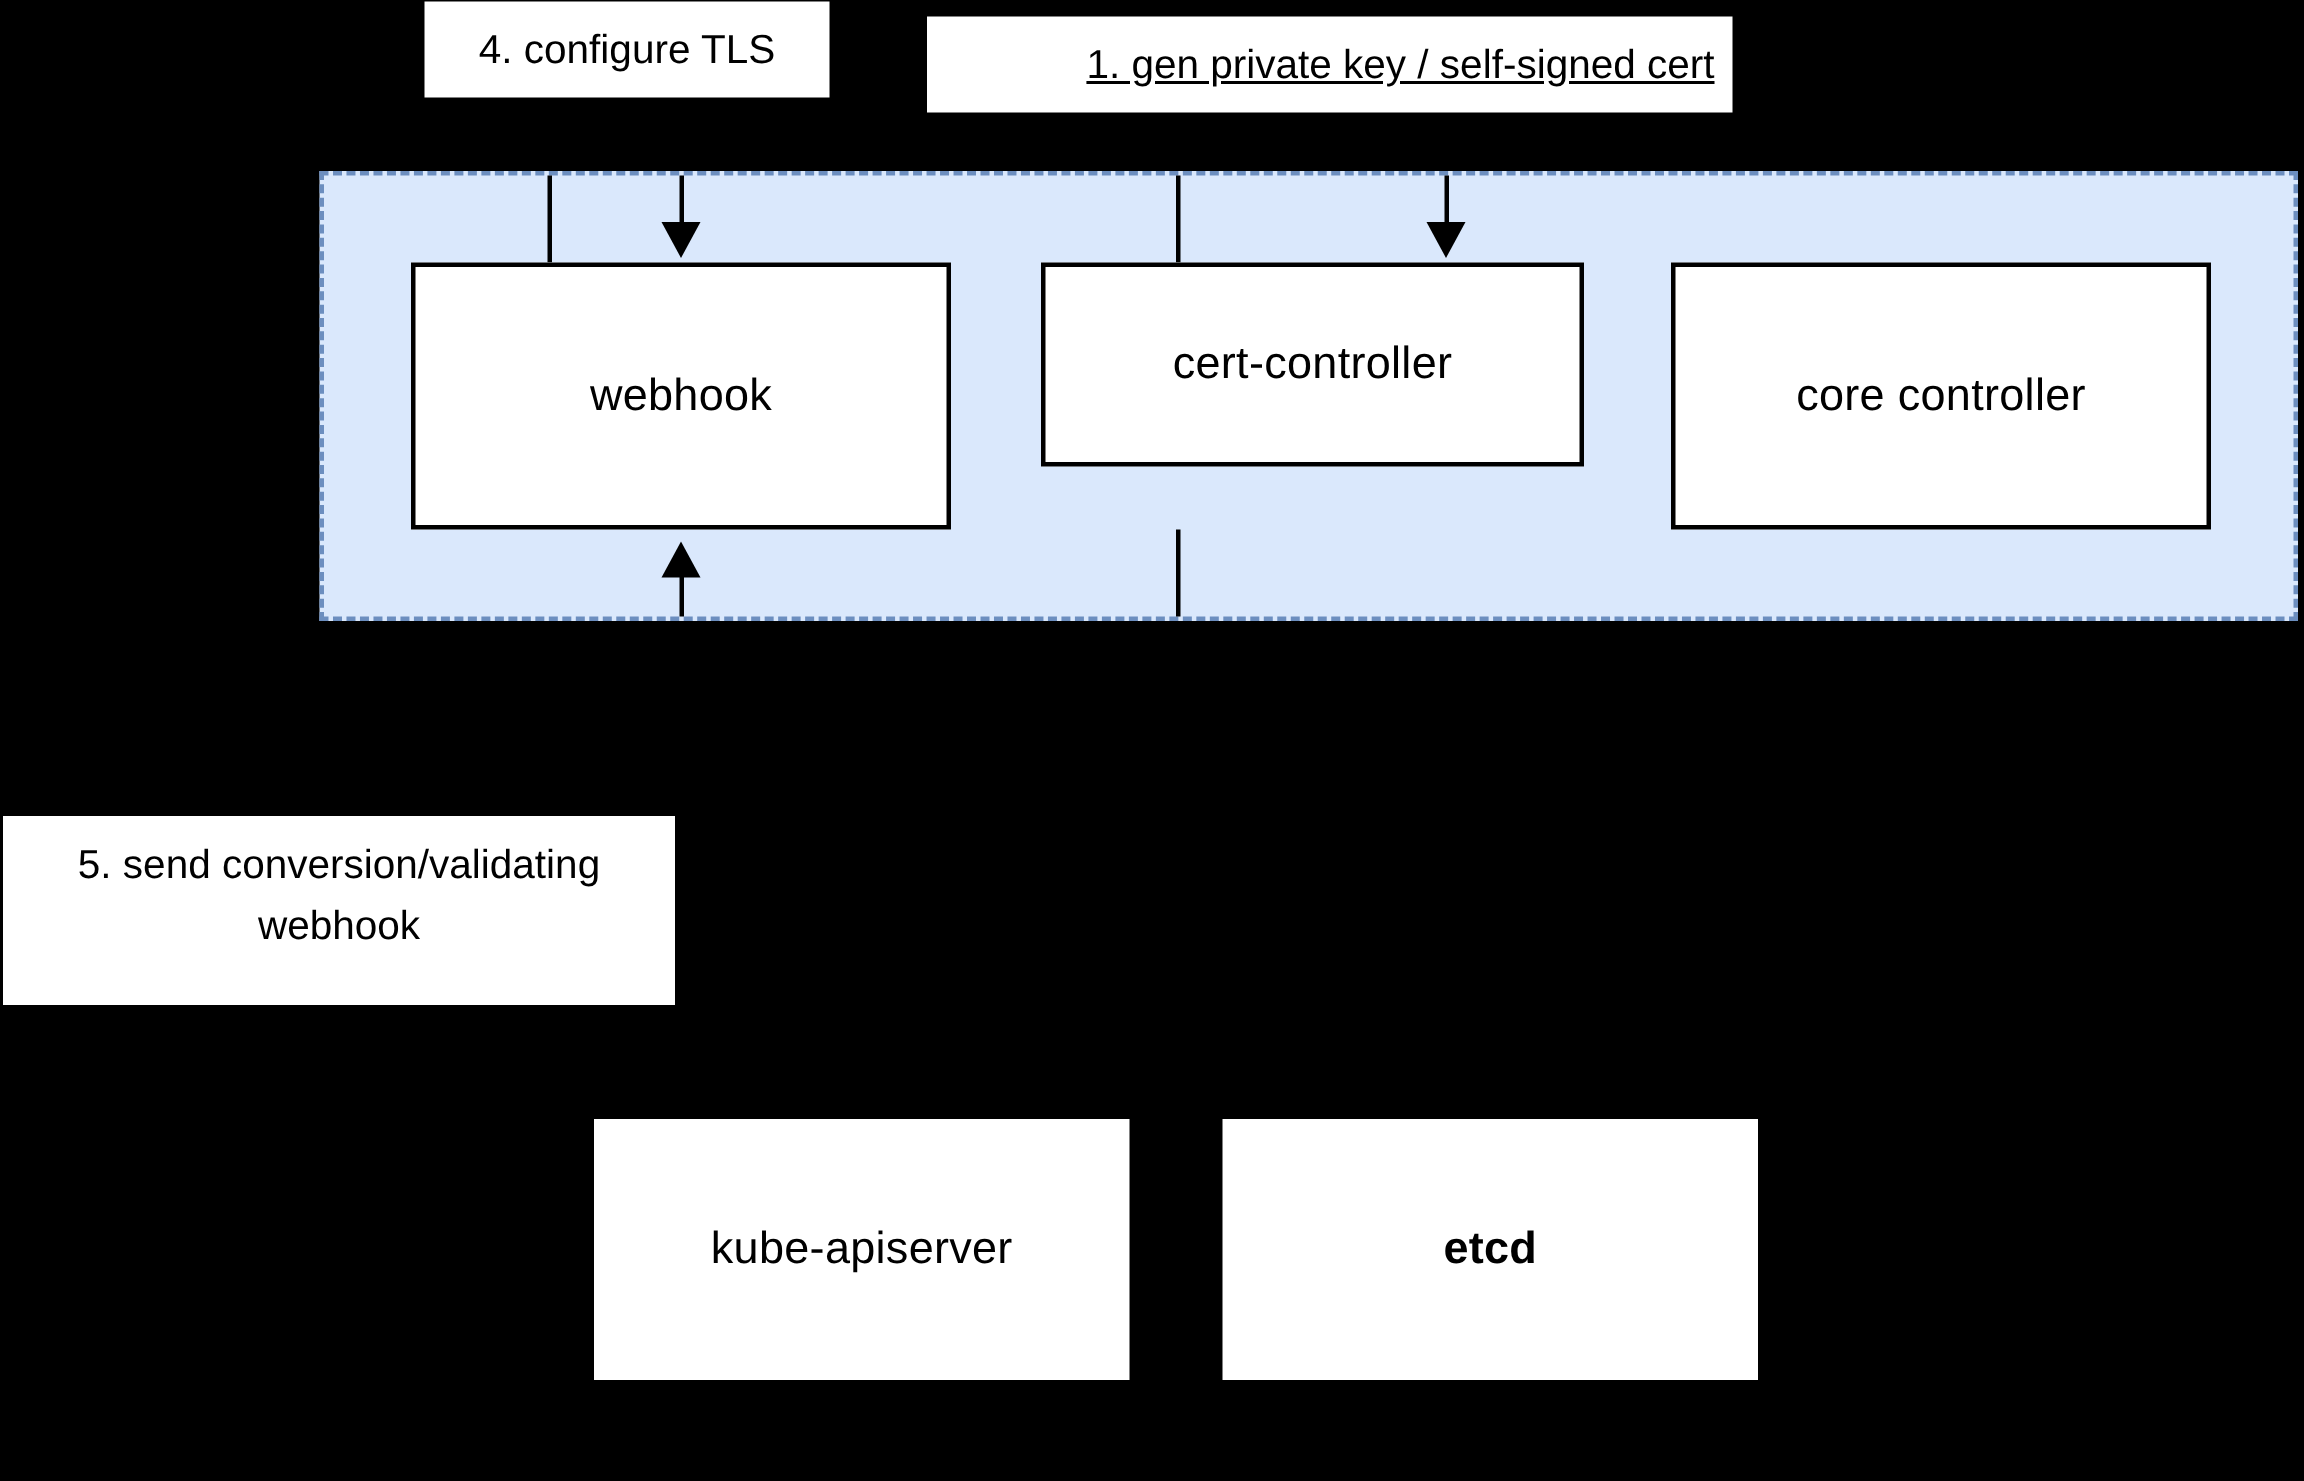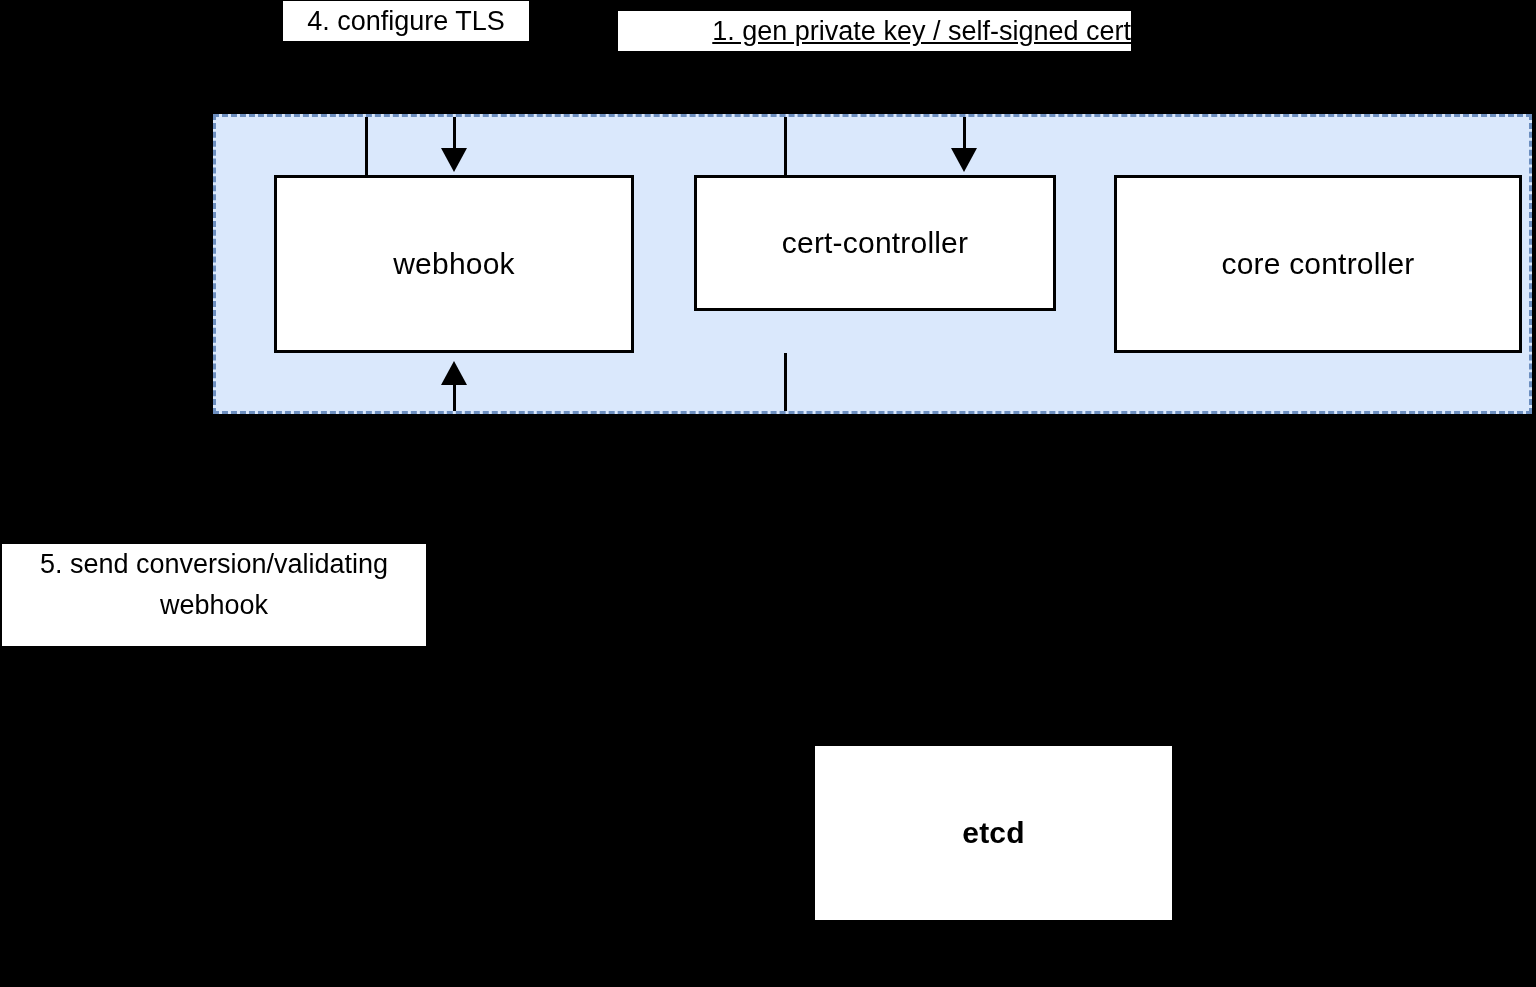--- a/index.html
+++ b/index.html
@@ -40,21 +40,21 @@
     font-size: 30px;
     line-height: 1.2;
     letter-spacing: 0.2px;
   }
   .node.bordered {
     border: 3px solid #000000;
   }
 
   #node-webhook        { left: 274px;  top: 175px; width: 360px; height: 178px; }
   #node-cert           { left: 694px;  top: 175px; width: 362px; height: 136px; }
-  #node-core           { left: 1114px; top: 175px; width: 408px; height: 178px; }
+  #node-core           { left: 1114px; top: 175px; width: 360px; height: 178px; }
   #node-apiserver      { left: 396px;  top: 746px; width: 357px; height: 174px; }
   #node-etcd           { left: 815px;  top: 746px; width: 357px; height: 174px; font-weight: bold; }
 
   
   .edge {
     position: absolute;
     background: #000000;
   }
   .vline { width: 3px; }
 
@@ -91,21 +91,21 @@
   #edge-e-head { left: 441px; top: 361px; }
 
   
   .callout {
     position: absolute;
     background: #ffffff;
     color: #000000;
     font-size: 27px;
     line-height: 41px;
     white-space: pre-line;
-    padding: 0;
+    padding: 12px;
   }
   .callout.center { text-align: center; }
   .callout.left   { text-align: right; text-decoration: underline; }
 
   #label-configure-tls { left: 283px;  top: 1px;   width: 246px; height: 40px; }
   #label-gen-key       { left: 618px;  top: 11px;  width: 513px; height: 40px; }
   #label-send-webhook  { left: 2px;    top: 544px; width: 424px; height: 102px; }
   #label-write-update  { left: 609px;  top: 524px; width: 549px; height: 82px; }
 </style>
 </head>
@@ -127,20 +127,21 @@
   <div class="arrow-head arrow-up" id="edge-e-head"></div>
 
   <div class="edge vline" id="edge-f-line"></div>
 
   <div class="node bordered" id="node-webhook">webhook</div>
 
   <div class="node bordered" id="node-cert">cert-controller</div>
 
   <div class="node bordered" id="node-core">core controller</div>
 
+  <div class="node" id="node-apiserver">kube-apiserver</div>
 
   <div class="node" id="node-etcd">etcd</div>
 
   <div class="callout center" id="label-configure-tls">4. configure TLS</div>
 
   <div class="callout left" id="label-gen-key">1. gen private key / self-signed cert</div>
 
   <div class="callout center" id="label-send-webhook">5. send conversion/validating
 webhook</div>
 

